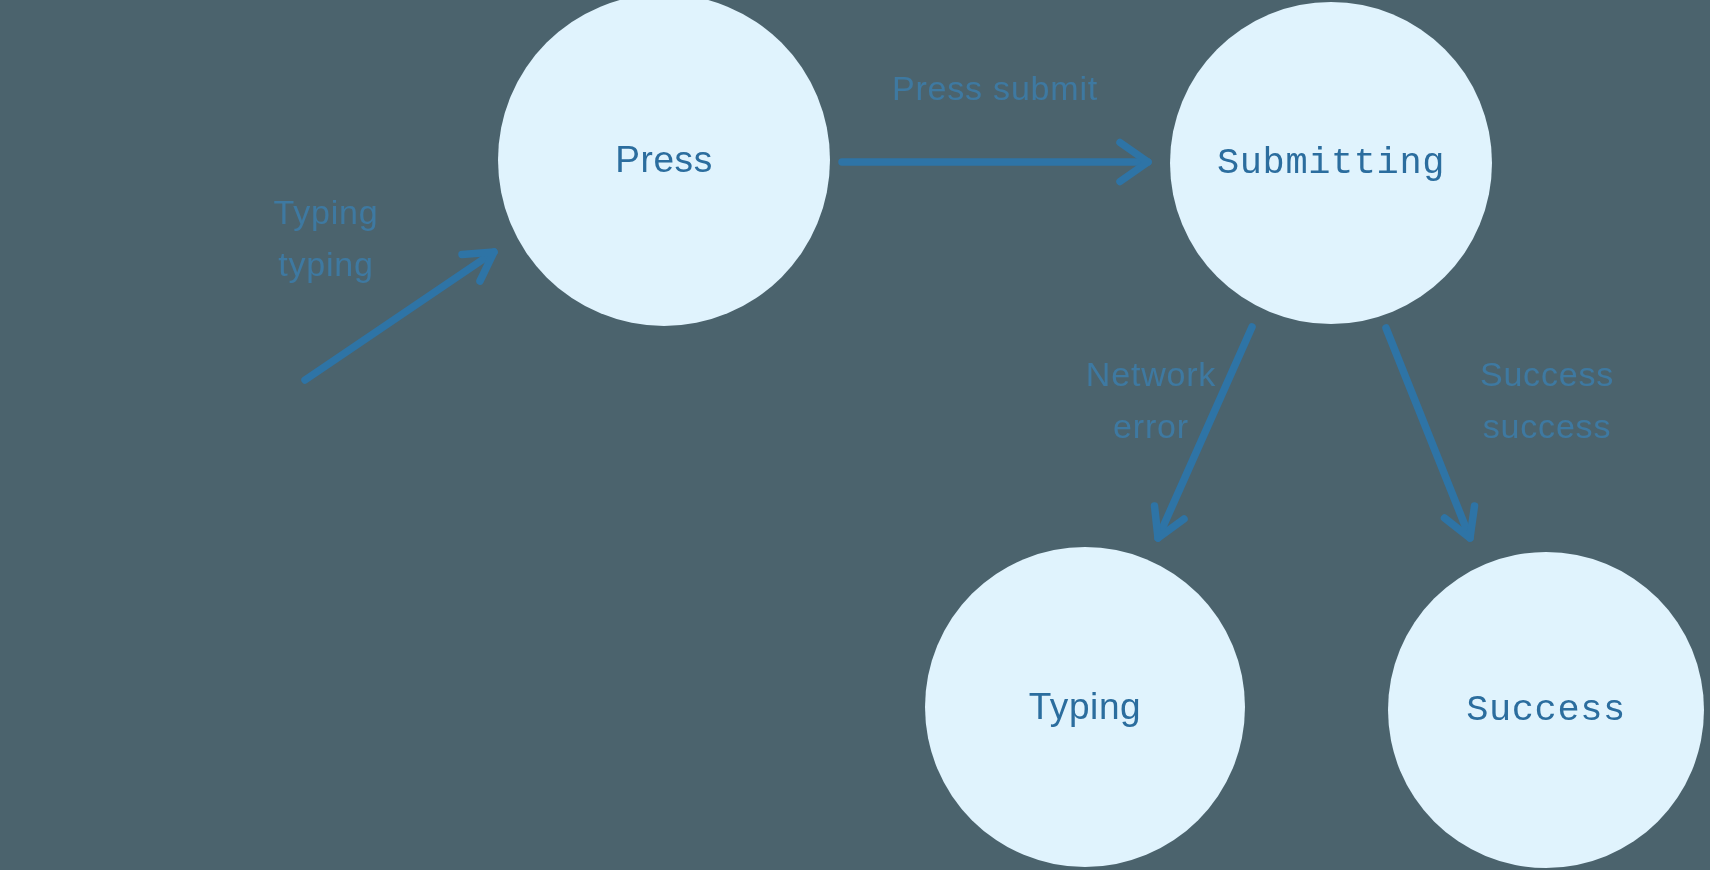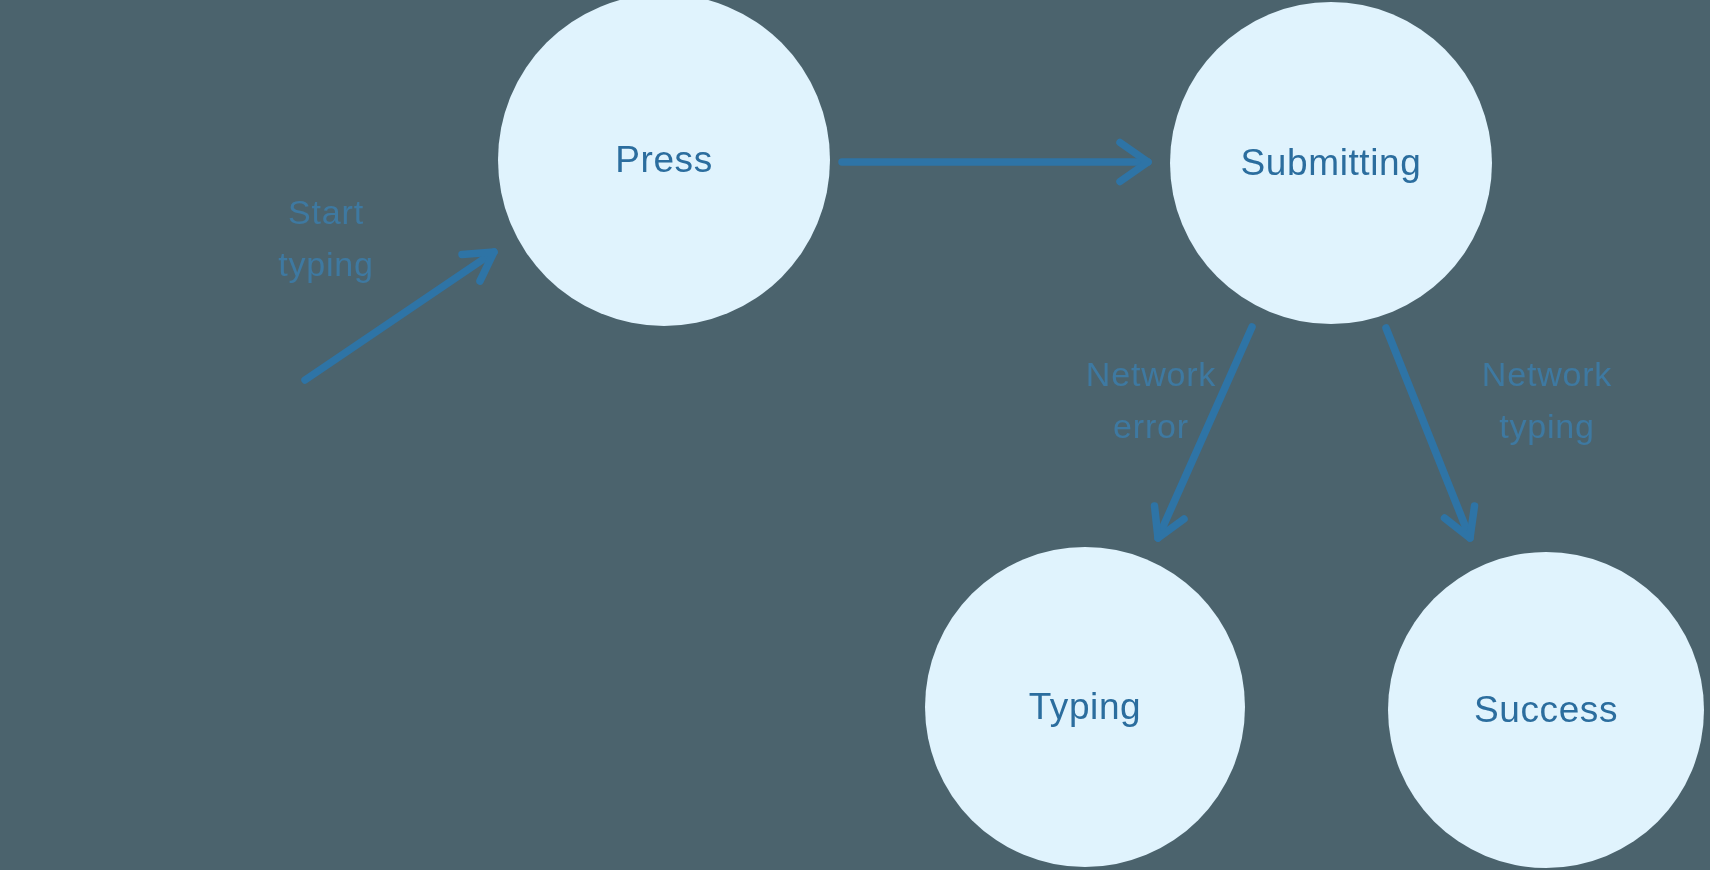--- a/index.html
+++ b/index.html
@@ -81,32 +81,33 @@
       <line class="arrow" x1="1386" y1="328" x2="1470" y2="538"></line>
       <polyline class="arrow" points="1474.5,506 1470,538 1444.5,518"></polyline>
     </g>
   </svg>
 
 
   <div class="node" style="left:498px; top:-6px; width:332px; height:332px;">
     <span class="node-label">Press</span>
   </div>
 
-  <div class="node" style="left:1170px; top:2px; width:322px; height:322px;">
+  <div class="node" style="left:1170px; top:2px; width:322px; height:322px;font-family:Liberation Mono, monospace;">
     <span class="node-label">Submitting</span>
   </div>
 
   <div class="node" style="left:925px; top:547px; width:320px; height:320px;">
     <span class="node-label">Typing</span>
   </div>
 
-  <div class="node" style="left:1388px; top:552px; width:316px; height:316px;">
+  <div class="node" style="left:1388px; top:552px; width:316px; height:316px;font-family:Liberation Mono, monospace;">
     <span class="node-label">Success</span>
   </div>
 
-  <div class="edge-label" style="left:241px; top:186px; width:170px;">Start typing</div>
+  <div class="edge-label" style="left:241px; top:186px; width:170px;">Typing typing</div>
 
+  <div class="edge-label" style="left:845px; top:62px; width:300px; white-space:nowrap;">Press submit</div>
 
   <div class="edge-label" style="left:1066px; top:348px; width:170px;">Network error</div>
 
-  <div class="edge-label" style="left:1462px; top:348px; width:170px;">Network typing</div>
+  <div class="edge-label" style="left:1462px; top:348px; width:170px;">Success success</div>
 
 </div>
 
 </body></html>

